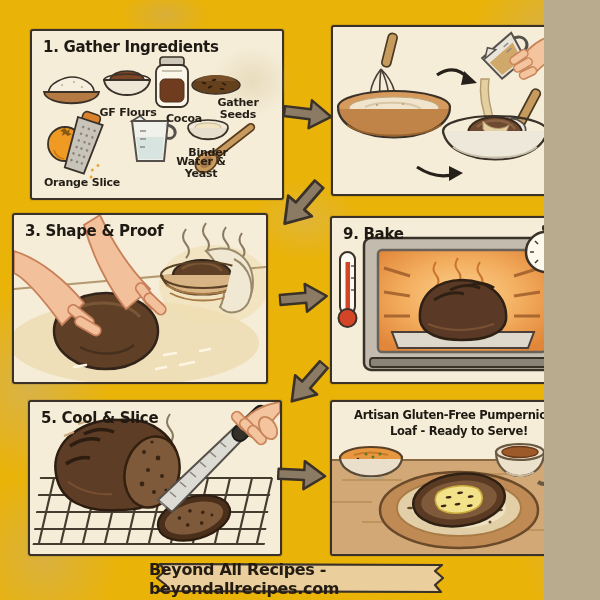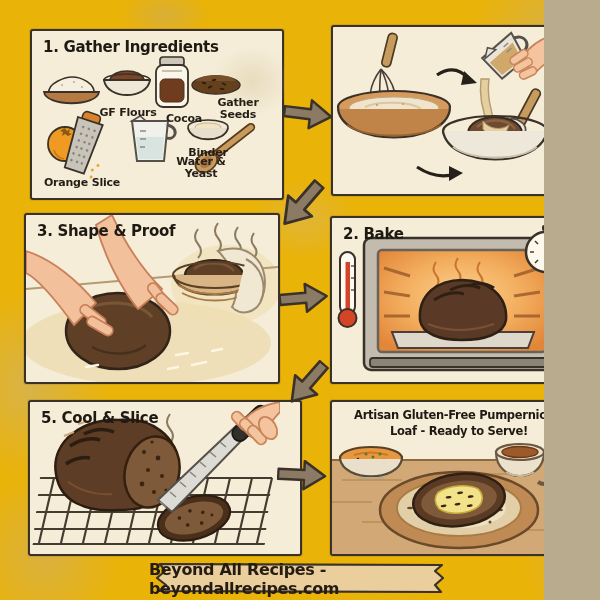--- a/index.html
+++ b/index.html
@@ -208,21 +208,21 @@
         <ellipse cx="52" cy="28" rx="27" ry="16" fill="#6e4a31" stroke="#3a2a1c" stroke-width="2"></ellipse>
         <path d="M34,22 C44,12 66,14 72,24" fill="none" stroke="#8a6244" stroke-width="2.5"></path>
         <path d="M40,16 C46,24 58,26 66,20 L62,30 C52,34 44,30 40,24 Z" fill="#e3cfa0" stroke="#b59a6e" stroke-width="1"></path>
         <ellipse cx="52" cy="26" rx="52" ry="15" fill="none" stroke="#3a3128" stroke-width="2.2"></ellipse>
         <path d="M0,26 C6,64 98,64 104,26" fill="#eee8da" stroke="#3a3128" stroke-width="2.2"></path>
         <path d="M10,42 C30,56 76,56 94,42" fill="none" stroke="#c9c0ac" stroke-width="2"></path>
       </g>
     </svg>
   </div>
 
-  <div class="panel" style="left:24px;top:213px;width:252px;height:167px;">
+  <div class="panel" style="left:12px;top:213px;width:252px;height:167px;">
     <div class="panel-title">3. Shape &amp; Proof</div>
     <svg class="art" width="252" height="167" viewBox="0 0 252 167">
       <ellipse cx="120" cy="128" rx="125" ry="42" fill="#ecd9ae" opacity="0.75"></ellipse>
       <ellipse cx="200" cy="70" rx="55" ry="40" fill="#f0ddb2" opacity="0.6"></ellipse>
       <path d="M0,74 L252,52" stroke="#b49a70" stroke-width="2" fill="none"></path>
 
       <g stroke="#8a7a60" stroke-width="2" fill="none">
         <path d="M172,14 q-6,8 0,15 q6,7 0,14"></path>
         <path d="M192,8 q-6,8 0,15 q6,7 0,14"></path>
         <path d="M212,12 q-6,8 0,15 q6,7 0,14"></path>
@@ -254,21 +254,21 @@
         <rect x="128" y="84" width="26" height="10" rx="5" transform="rotate(44 141 89)"></rect>
       </g>
 
       <g stroke="#fdf6e4" stroke-width="2.4" stroke-linecap="round">
         <path d="M150,140 l12,-2 M166,150 l14,-3 M142,154 l10,-2 M186,136 l10,-2 M60,152 l12,-2"></path>
       </g>
     </svg>
   </div>
 
   <div class="panel" style="left:330px;top:216px;width:248px;height:164px;">
-    <div class="panel-title">2. Bake</div>
+    <div class="panel-title">9. Bake</div>
     <svg class="art" width="248" height="164" viewBox="0 0 248 164">
       <defs>
         <radialGradient id="glow" cx="50%" cy="45%" r="65%">
           <stop offset="0%" stop-color="#fbd28e"></stop>
           <stop offset="55%" stop-color="#f3ad5e"></stop>
           <stop offset="100%" stop-color="#e2873a"></stop>
         </radialGradient>
       </defs>
 
       <g transform="translate(8,34)">
@@ -315,21 +315,21 @@
             <line x1="11" y1="-11" x2="8" y2="-8"></line>
           <line x1="-11" y1="11" x2="-8" y2="8"></line>
             <line x1="11" y1="11" x2="8" y2="8"></line>
         </g>
         <line x1="0" y1="0" x2="5" y2="-13" stroke="#1f1913" stroke-width="2.2"></line>
         <circle cx="0" cy="0" r="2" fill="#1f1913"></circle>
       </g>
     </svg>
   </div>
 
-  <div class="panel" style="left:28px;top:400px;width:250px;height:152px;padding-left:20px;">
+  <div class="panel" style="left:28px;top:400px;width:250px;height:152px;">
     <div class="panel-title">5. Cool &amp; Slice</div>
     <svg class="art" width="250" height="152" viewBox="0 0 250 152">
 
       <g transform="translate(10,76) skewX(-13)" stroke="#453c30" stroke-width="2.2">
         <path d="M0,0 H232 M2,17 H234 M4,34 H236 M6,51 H238 M8,66 H240"></path>
         <path d="M14,0 V66 M36,0 V66 M58,0 V66 M80,0 V66 M102,0 V66 M124,0 V66 M146,0 V66 M168,0 V66 M190,0 V66 M212,0 V66 M232,0 V66"></path>
       </g>
 
       <g stroke="#8a7a60" stroke-width="2" fill="none">
         <path d="M116,18 q-6,8 0,15 q6,7 0,14"></path>

